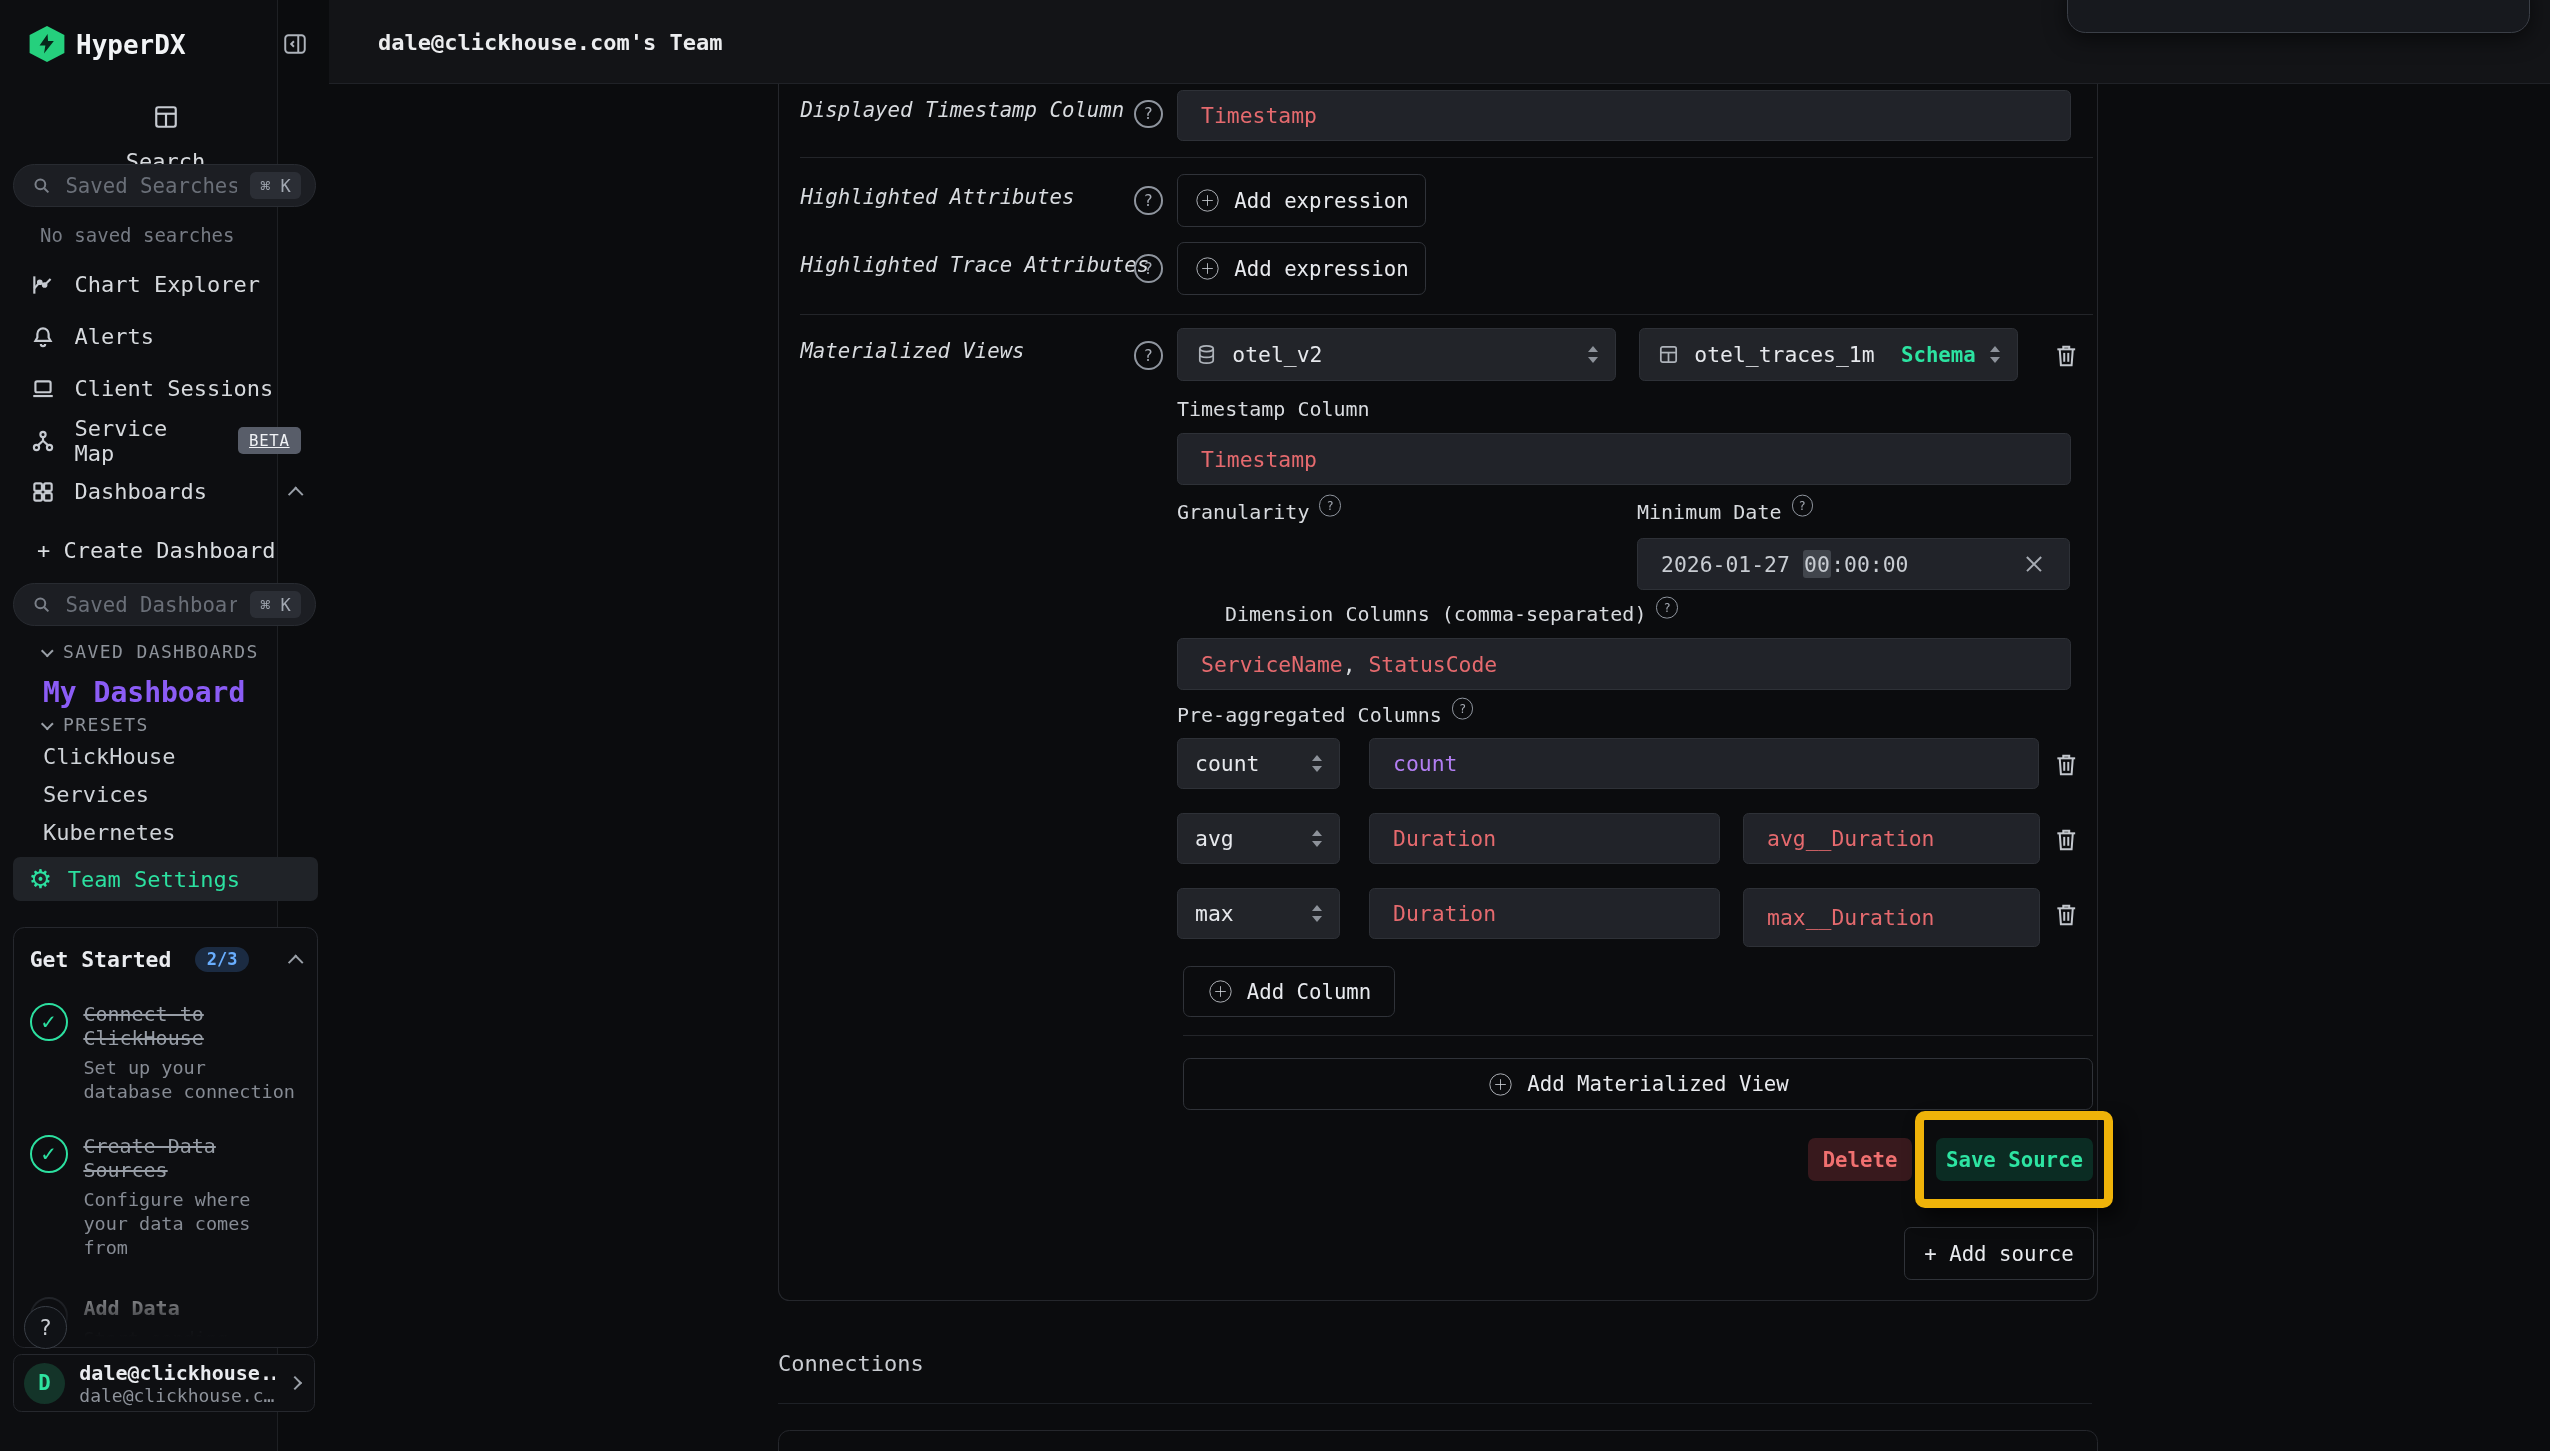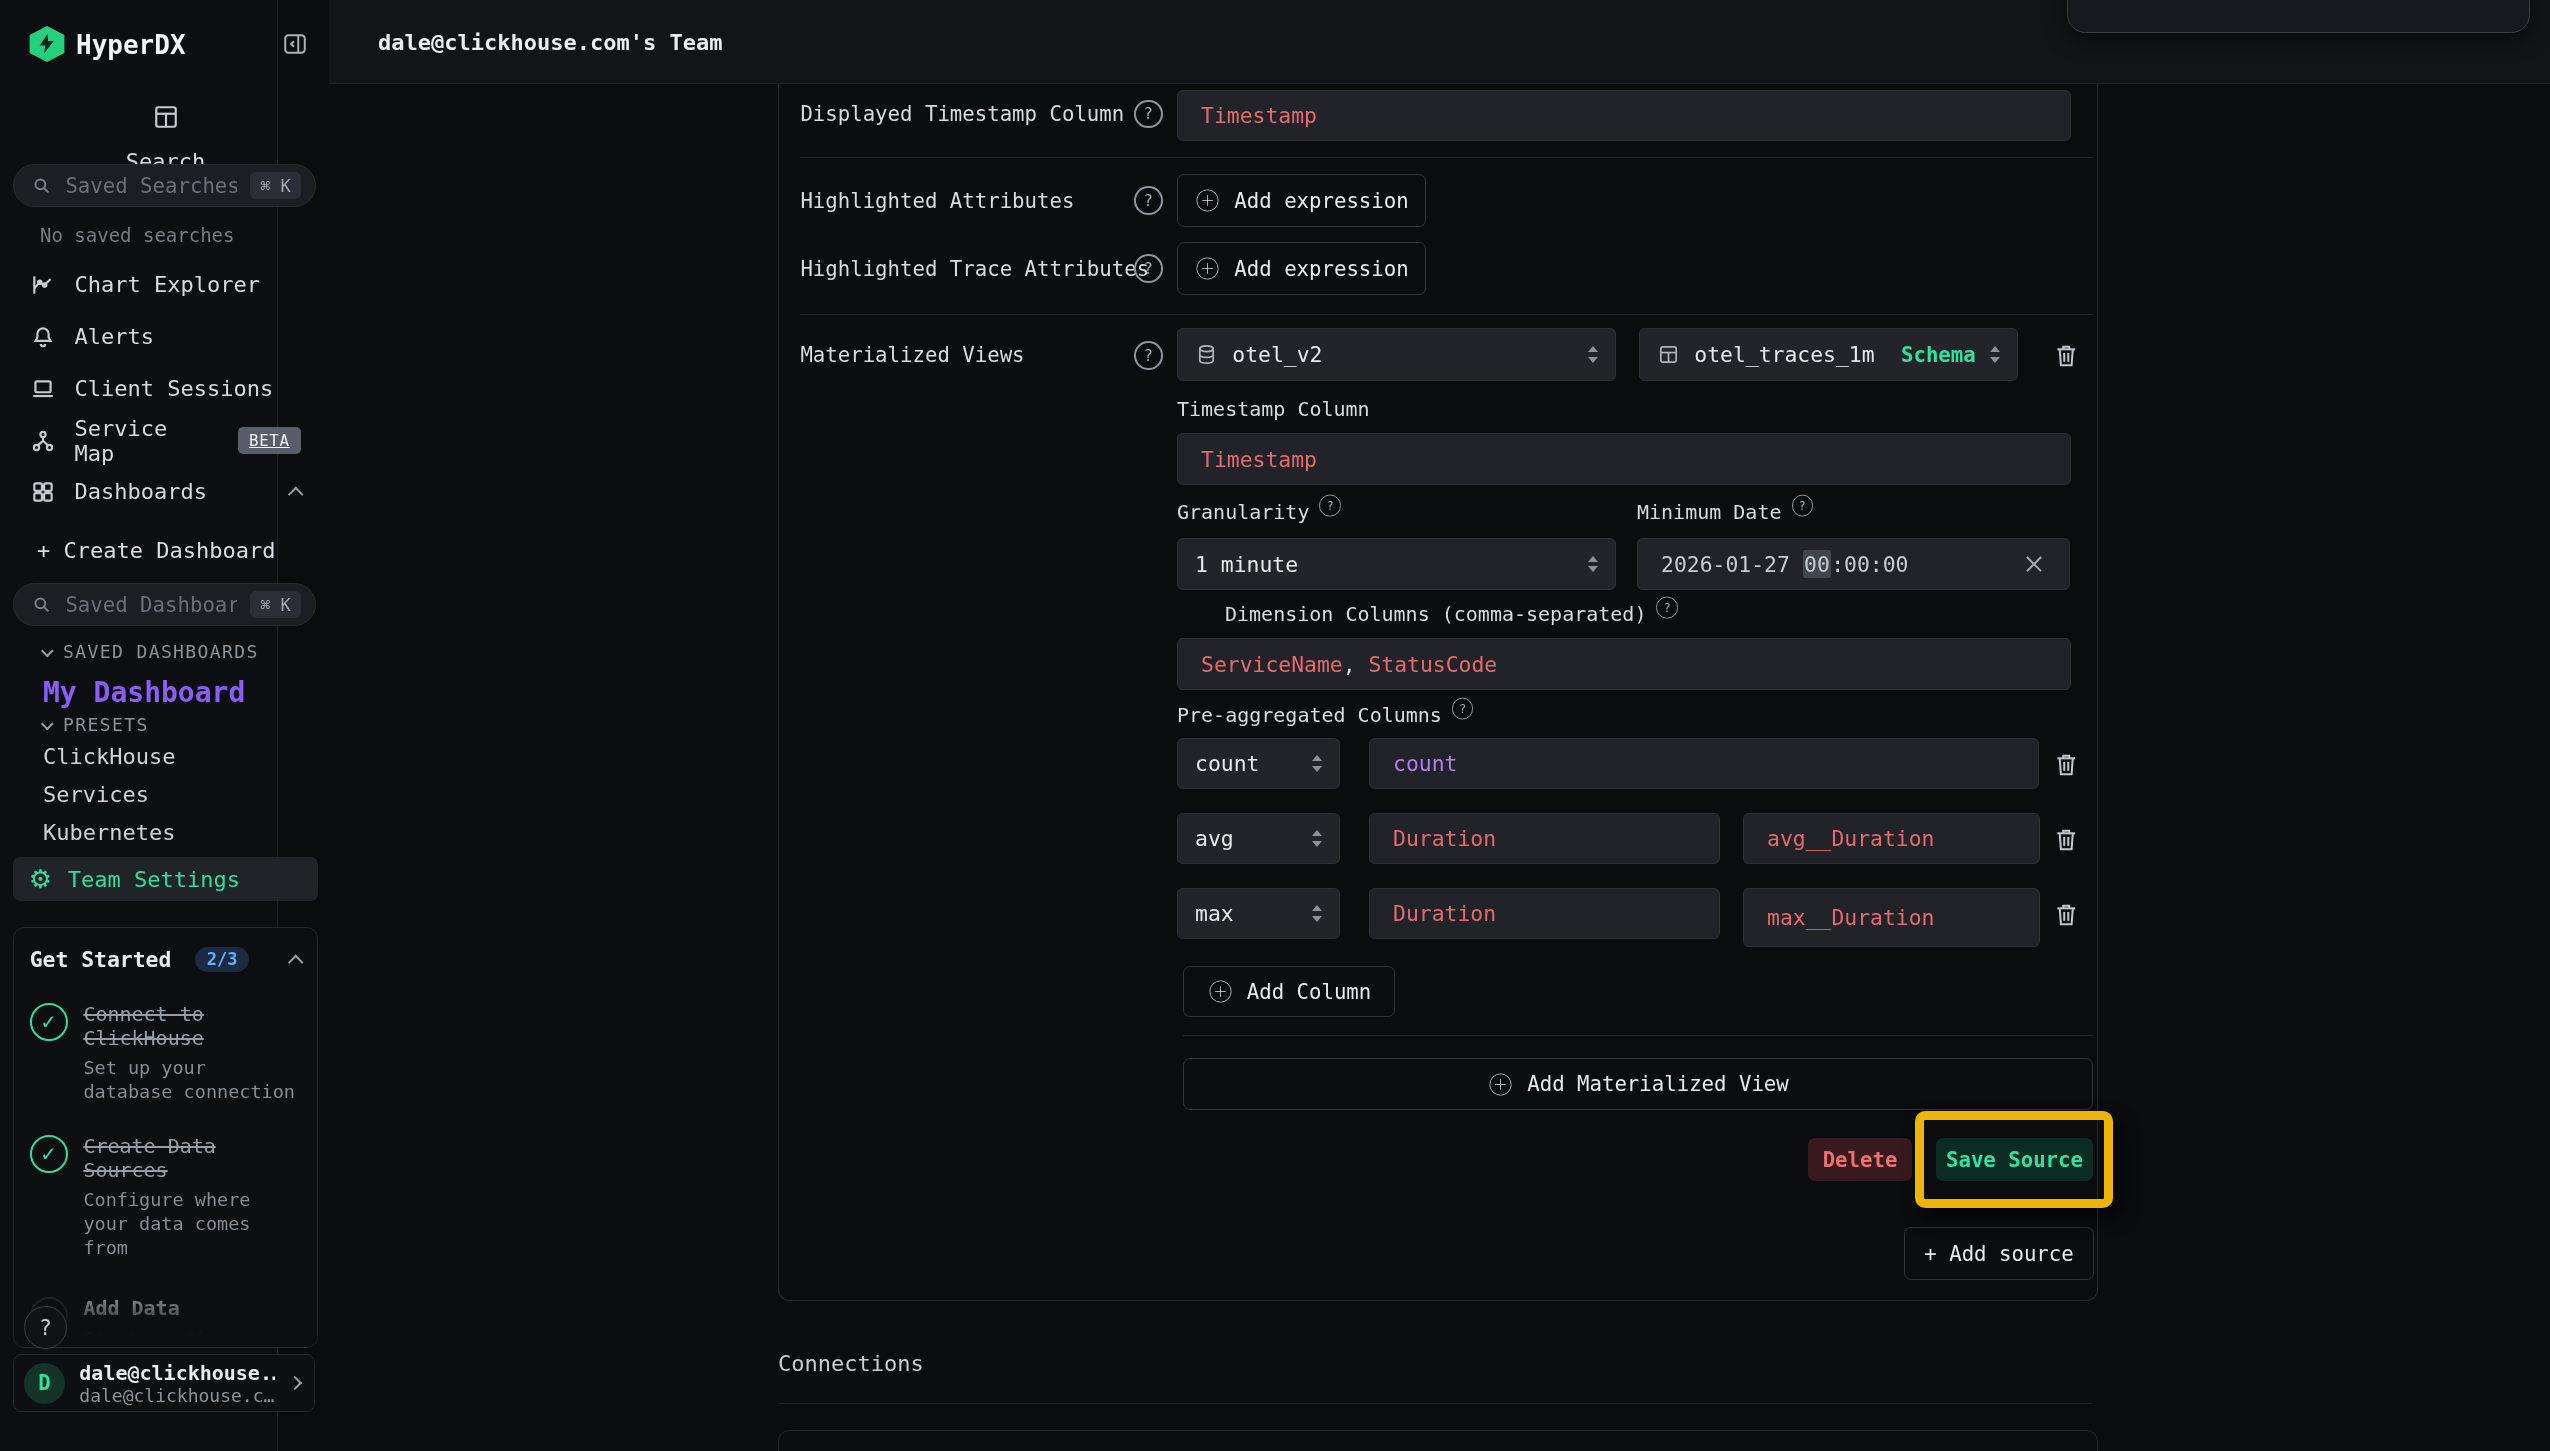--- a/index.html
+++ b/index.html
@@ -60,21 +60,21 @@
 
   
   .header { left:329px; top:0; width:2222px; height:84px; background:#131417; border-bottom:1.4px solid #202227; }
   .htitle { left:378px; top:0; height:84px; display:flex; align-items:center; font-size:22px; font-weight:bold; color:#ecedef; }
   .topoverlay { left:2067px; top:-20px; width:463px; height:53px; background:#17191e; border:1.4px solid #3b3f47;
                 border-radius:18.5px; box-shadow:0 5.7px 21.4px rgba(0,0,0,.55); }
 
   
   .card { left:778px; top:84px; width:1320px; height:1217px; border:1.4px solid #25272c; border-top:none;
           border-radius:0 0 11.4px 11.4px; }
-  .row-label { display:flex; align-items:center; color:#d8dbdf; font-size:20.7px; height:31px; }
+  .row-label { display:flex; align-items:flex-start; color:#d8dbdf; font-size:20.7px; height:31px;font-style:italic; }
   .help { width:28.5px; height:28.5px; border:2.1px solid #8f959e; border-radius:50%; color:#a6abb4; font-size:15.7px;
           display:flex; align-items:center; justify-content:center; flex:0 0 auto; }
   .help.sm { width:21.4px; height:21.4px; border-width:1.4px; font-size:12px; margin-left:10px; transform:translateY(-6.4px); }
   .field { background:#212329; border:1.4px solid #2e3137; border-radius:5.7px; display:flex; align-items:center;
            padding:0 23px; font-size:21.4px; white-space:pre; }
   .red { color:#e56a6e; } .purple { color:#b27ef2; } .green { color:#2ce3a1; }
   .select { background:#222429; border:1.4px solid #2e3137; border-radius:5.7px; display:flex; align-items:center;
             padding:0 17px; font-size:21.4px; color:#e6e8ec; gap:14.3px; white-space:pre; }
   .updown { margin-left:auto; display:flex; flex-direction:column; gap:4.3px; }
   .tri-up { width:0; height:0; border-left:5.7px solid transparent; border-right:5.7px solid transparent; border-bottom:6.4px solid #8d929a; }
@@ -358,24 +358,20 @@
 
     <div class="abs sublabel" style="left:398px; top:415px;">
       <span>Granularity</span>
       <span class="help sm">?</span>
     </div>
     <div class="abs sublabel" style="left:858px; top:415px;">
       <span>Minimum Date</span>
       <span class="help sm">?</span>
     </div>
 
-    <div class="abs select" style="left:398px; top:454px; width:439px; height:52px;">
-      <span>1 minute</span>
-      <span class="updown"><span class="tri-up"></span><span class="tri-dn"></span></span>
-    </div>
 
     <div class="abs field" style="left:858px; top:454px; width:433px; height:52px; color:#c8ccd2;">
       <span>2026-01-27 </span><span class="hlsel">00</span><span>:00:00</span>
       <span class="xicon" style="margin-left:auto;"></span>
     </div>
 
     <div class="abs sublabel" style="left:398px; top:517px;margin-left:48px;">
       <span>Dimension Columns (comma-separated)</span>
       <span class="help sm">?</span>
     </div>

